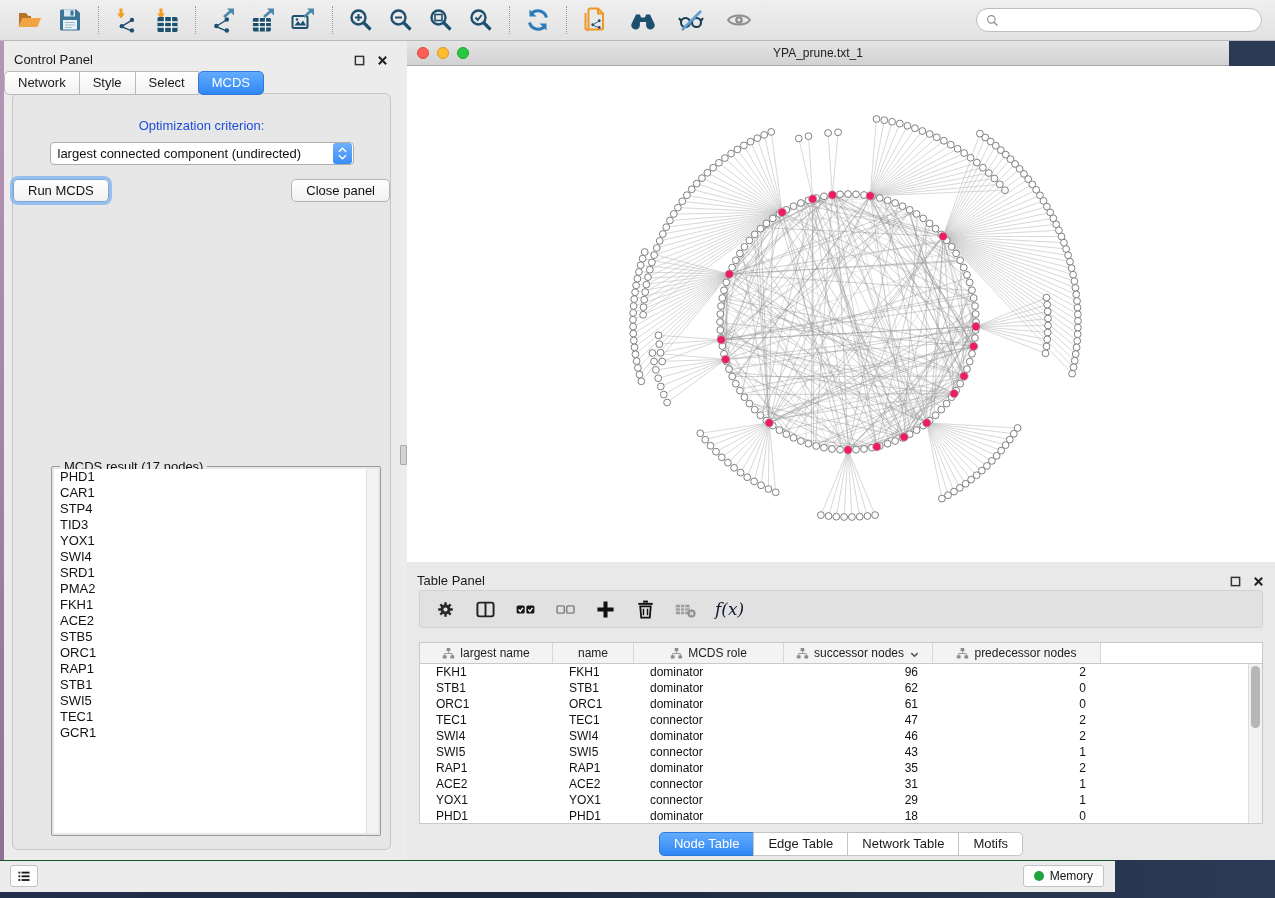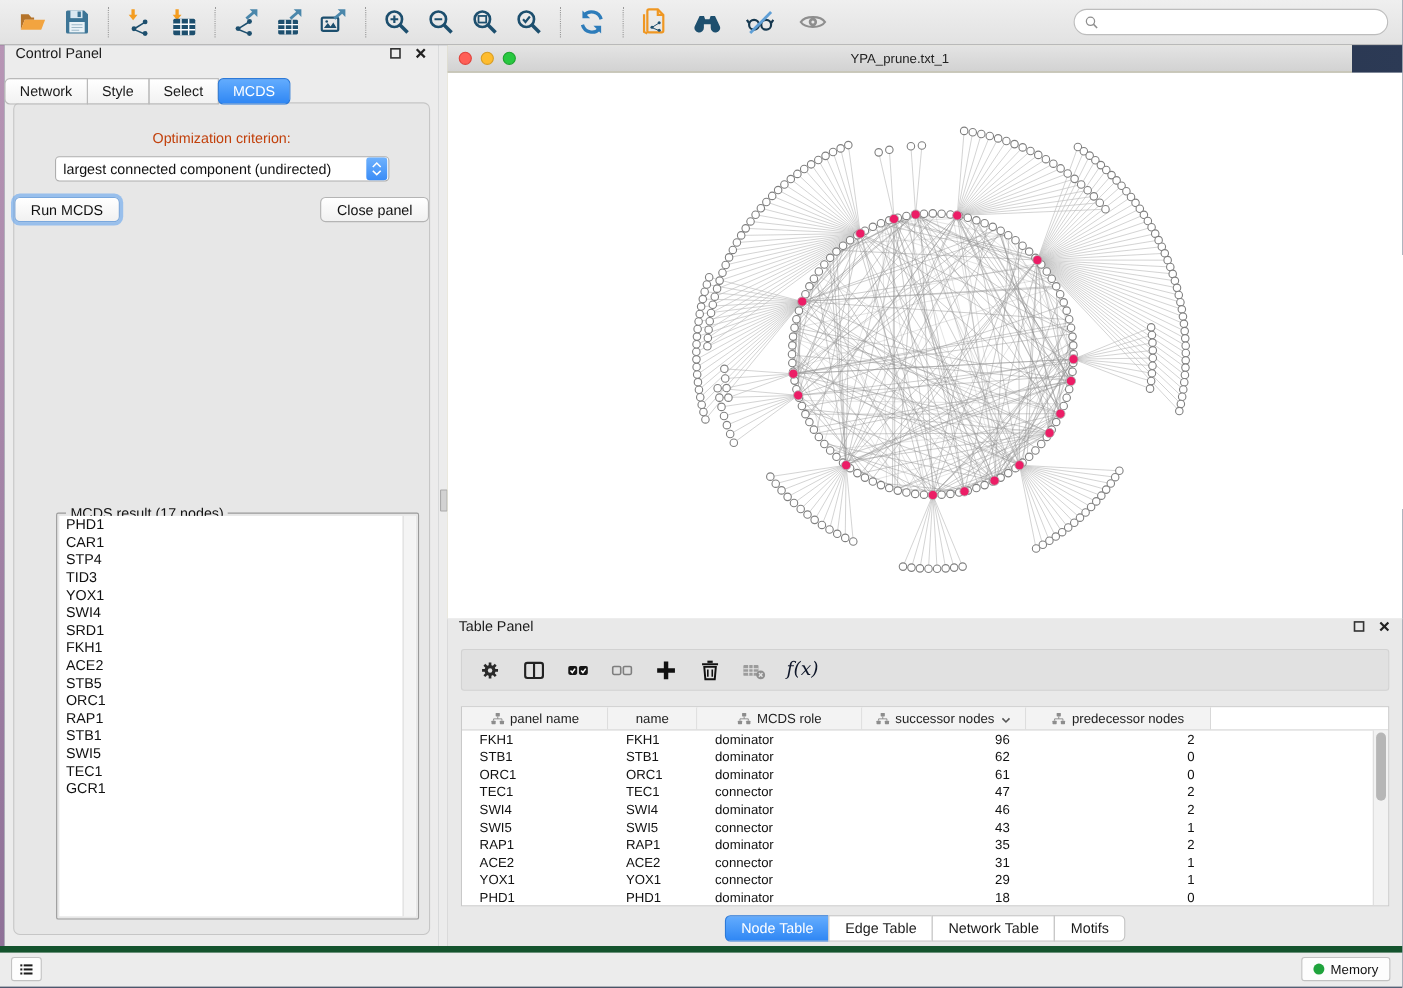--- a/index.html
+++ b/index.html
@@ -22,35 +22,35 @@
   .search-box{position:absolute;right:13px;top:8px;width:286px;height:24px;background:#fff;
     border:1px solid #bdbdbd;border-radius:13px;display:flex;align-items:center;padding:0 8px;box-sizing:border-box;}
   .search-box .icon svg{width:15px;height:15px;display:block;}
   .search-box input{border:none;outline:none;flex:1;font-size:12px;background:transparent;margin-left:5px;
     font-family:"Liberation Sans",sans-serif;}
   
   .wall-left{position:absolute;left:0;top:41px;width:4px;height:819px;
     background:linear-gradient(#b795b5,#8f7198);}
   
   .control-panel{position:absolute;left:4px;top:41px;width:395px;height:819px;background:#ececec;}
-  .panel-head{height:26px;display:flex;align-items:flex-start;padding:0 10px;}
+  .panel-head{height:26px;display:flex;align-items:flex-end;padding:0 10px;}
   .panel-title{font-size:13px;color:#1a1a1a;flex:1;}
   .panel-head-icons{display:flex;align-items:center;gap:9px;}
   .ph-btn{background:none;border:none;padding:0;width:14px;height:14px;cursor:pointer;
     display:flex;align-items:center;justify-content:center;}
   .ph-btn svg{width:11px;height:11px;display:block;}
   #cp-tabs{position:absolute;left:0;top:30px;width:100%;display:flex;z-index:2;}
   .cp-tab{font-size:13px;padding:3px 13px 4px;background:linear-gradient(#ffffff,#f2f2f2);
     border:1px solid #b9b9b9;margin-left:-1px;color:#1a1a1a;cursor:pointer;}
   .cp-tab:first-child{border-radius:5px 0 0 5px;margin-left:0;}
   .cp-tab:last-child{border-radius:0 5px 5px 0;}
   .cp-tab.sel{background:linear-gradient(#63acfe,#2f87f4);border-color:#2d7ad8;color:#fff;border-radius:5px;}
   .cp-content{position:absolute;left:8px;right:8px;top:52px;bottom:10px;background:#e7e7e7;
     border:1px solid #c6c6c6;border-radius:6px;}
-  .opt-label{margin-top:24px;text-align:center;font-size:13px;color:#c2410c;}
+  .opt-label{margin-top:24px;text-align:center;font-size:13px;color:#1d4ed8;}
   .select{width:304px;height:23px;margin:9px auto 0;background:#fff;border:1px solid #aeaeae;border-radius:4px;
     display:flex;align-items:center;box-sizing:border-box;cursor:pointer;overflow:hidden;}
   .select .sel-text{flex:1;font-size:13px;padding:0 7px;white-space:nowrap;color:#111;}
   .select .stepper{width:19px;height:21px;background:linear-gradient(#6fb2fd,#3a8cf7);border-radius:3px;
     display:flex;flex-direction:column;align-items:center;justify-content:center;gap:1px;margin-right:1px;}
   .stepper svg{width:9px;height:6px;display:block;}
   .btn-row{display:flex;justify-content:space-between;gap:13px;margin-top:14px;}
   .push-btn{font-size:13px;font-family:"Liberation Sans",sans-serif;padding:3px 14px;height:23px;
     background:linear-gradient(#ffffff,#f1f1f1);border:1px solid #b4b4b4;border-radius:5px;color:#111;cursor:pointer;}
   .push-btn.focused{box-shadow:0 0 0 3px rgba(100,165,240,.6);border-color:#7aa8dd;}
@@ -58,21 +58,21 @@
     border-radius:2px;padding:2px;box-sizing:border-box;margin-left:32px;}
   .mcds-legend{position:absolute;top:-8px;left:8px;background:#e7e7e7;padding:0 4px;font-size:13px;color:#111;}
   .mcds-list{position:absolute;left:2px;right:2px;top:2px;bottom:2px;background:#fff;overflow:hidden;}
   .mcds-item{font-size:13px;line-height:16px;padding-left:6px;color:#111;cursor:default;}
   .mcds-scroll{position:absolute;right:0;top:0;bottom:0;width:11px;background:#f4f4f4;border-left:1px solid #ddd;}
   .v-splitter{position:absolute;left:399px;top:41px;width:8px;height:819px;background:#ececec;
     border-right:1px solid #9e9e9e;}
   .v-splitter .handle{position:absolute;left:1px;top:404px;width:5px;height:18px;background:#d2d2d2;
     border:1px solid #aaa;border-radius:1px;}
   
-  .network-window{position:absolute;left:407px;top:41px;width:822px;height:521px;background:#fef9c3;}
+  .network-window{position:absolute;left:407px;top:41px;width:822px;height:521px;background:#4d7c0f;}
   .net-titlebar{height:24px;background:linear-gradient(#e4e4e4,#d2d2d2);border-bottom:1px solid #a8a8a8;
     position:relative;display:flex;align-items:center;justify-content:center;}
   .traffic{position:absolute;left:10px;top:6px;display:flex;gap:8px;}
   .light{width:12px;height:12px;border-radius:50%;cursor:pointer;}
   .light.red{background:#ff5f57;border:1px solid #e0443e;box-sizing:border-box;}
   .light.yellow{background:#febc2e;border:1px solid #d89e24;box-sizing:border-box;}
   .light.green{background:#28c840;border:1px solid #1da42f;box-sizing:border-box;}
   .net-title{font-size:12px;color:#222;}
   #net-svg{display:block;background:#fff;}
   
@@ -98,22 +98,22 @@
   .td.filler{flex:1;padding:0;}
   .tbl-scroll{position:absolute;right:0;top:21px;bottom:0;width:13px;background:#f2f2f2;border-left:1px solid #ddd;}
   .tbl-thumb{position:absolute;left:2px;right:2px;top:2px;height:62px;background:#b6b6b6;border-radius:5px;cursor:pointer;}
   #tbl-tabs{position:absolute;left:0;right:0;top:270px;display:flex;justify-content:center;text-align:right;}
   .tbl-tab{font-size:13px;padding:3px 14px 4px;background:#fff;border:1px solid #c4c4c4;margin-left:-1px;
     color:#1a1a1a;cursor:pointer;}
   .tbl-tab:first-child{border-radius:5px 0 0 5px;margin-left:0;}
   .tbl-tab:last-child{border-radius:0 5px 5px 0;}
   .tbl-tab.sel{background:linear-gradient(#63acfe,#2f87f4);border-color:#2d7ad8;color:#fff;}
   
-  .status-bar{position:absolute;left:0;top:860px;width:1275px;height:31px;background:#ececec;
-    border-top:6px solid #14532d;}
+  .status-bar{position:absolute;left:0;top:860px;width:1115px;height:31px;background:#ececec;
+    border-top:1px solid #14532d;}
   .list-btn{position:absolute;left:10px;top:4px;width:28px;height:22px;background:#fdfdfd;border:1px solid #c2c2c2;
     border-radius:3px;display:flex;align-items:center;justify-content:center;cursor:pointer;}
   .list-btn svg{width:16px;height:16px;display:block;}
   .memory-btn{position:absolute;right:11px;top:4px;height:22px;background:#fdfdfd;border:1px solid #c2c2c2;
     border-radius:3px;display:flex;align-items:center;gap:6px;padding:0 10px;font-size:12px;color:#111;cursor:pointer;
     font-family:"Liberation Sans",sans-serif;}
   .mem-dot{width:10px;height:10px;border-radius:50%;background:#1fa33c;}
 </style>
 </head>
 <body>
@@ -384,20 +384,21 @@
     <div class="mcds-fieldset">
       <span class="mcds-legend">MCDS result (17 nodes)</span>
       <div class="mcds-list" id="mcds-list">
           <div class="mcds-item">PHD1</div>
           <div class="mcds-item">CAR1</div>
           <div class="mcds-item">STP4</div>
           <div class="mcds-item">TID3</div>
           <div class="mcds-item">YOX1</div>
           <div class="mcds-item">SWI4</div>
           <div class="mcds-item">SRD1</div>
+          <div class="mcds-item">PMA2</div>
           <div class="mcds-item">FKH1</div>
           <div class="mcds-item">ACE2</div>
           <div class="mcds-item">STB5</div>
           <div class="mcds-item">ORC1</div>
           <div class="mcds-item">RAP1</div>
           <div class="mcds-item">STB1</div>
           <div class="mcds-item">SWI5</div>
           <div class="mcds-item">TEC1</div>
           <div class="mcds-item">GCR1</div>
         </div>
@@ -1258,21 +1259,21 @@
           <span class="icon th-ico">
             <svg viewBox="0 0 24 24">
               <g fill="#8d8d8d">
                 <rect x="8.5" y="2" width="7" height="6" rx="1"></rect>
                 <rect x="1.5" y="15" width="7" height="6" rx="1"></rect>
                 <rect x="15.5" y="15" width="7" height="6" rx="1"></rect>
               </g>
               <path d="M12 8v4M5 15v-3h14v3" fill="none" stroke="#8d8d8d" stroke-width="1.6"></path>
             </svg>
           </span>
-          <span class="th-label">panel name</span>
+          <span class="th-label">largest name</span>
         </div>
         <div class="th c1">
           <span class="th-label">name</span>
         </div>
         <div class="th c2">
           <span class="icon th-ico">
             <svg viewBox="0 0 24 24">
               <g fill="#8d8d8d">
                 <rect x="8.5" y="2" width="7" height="6" rx="1"></rect>
                 <rect x="1.5" y="15" width="7" height="6" rx="1"></rect>

